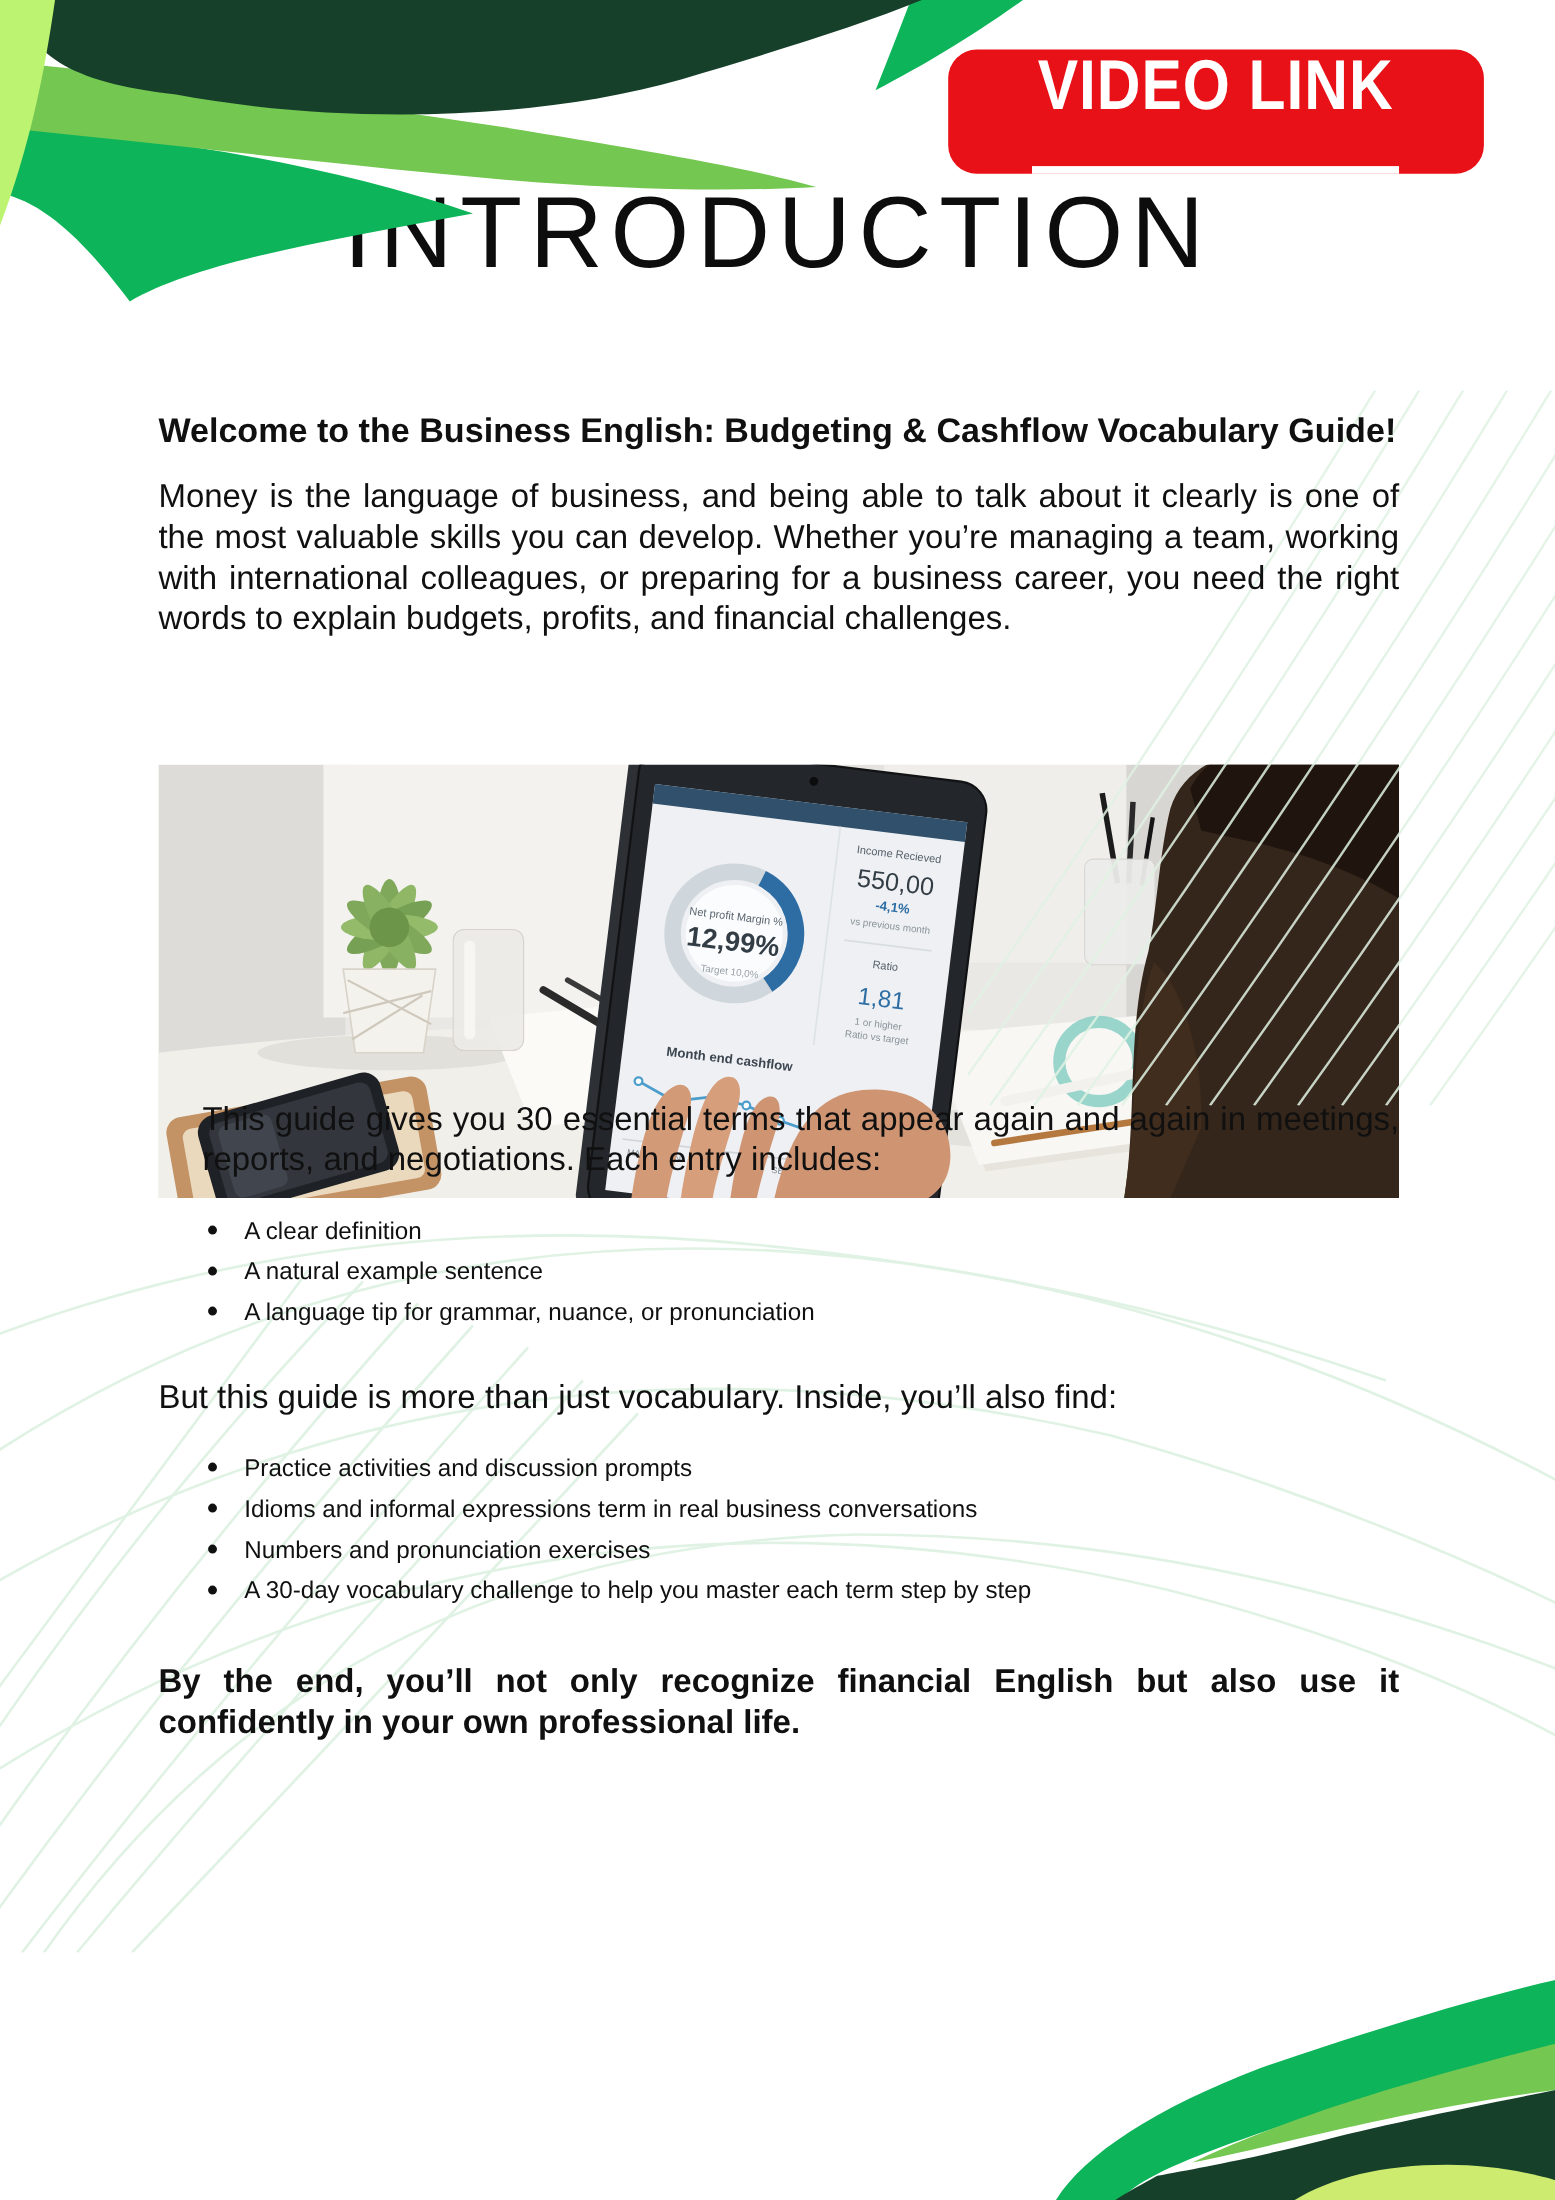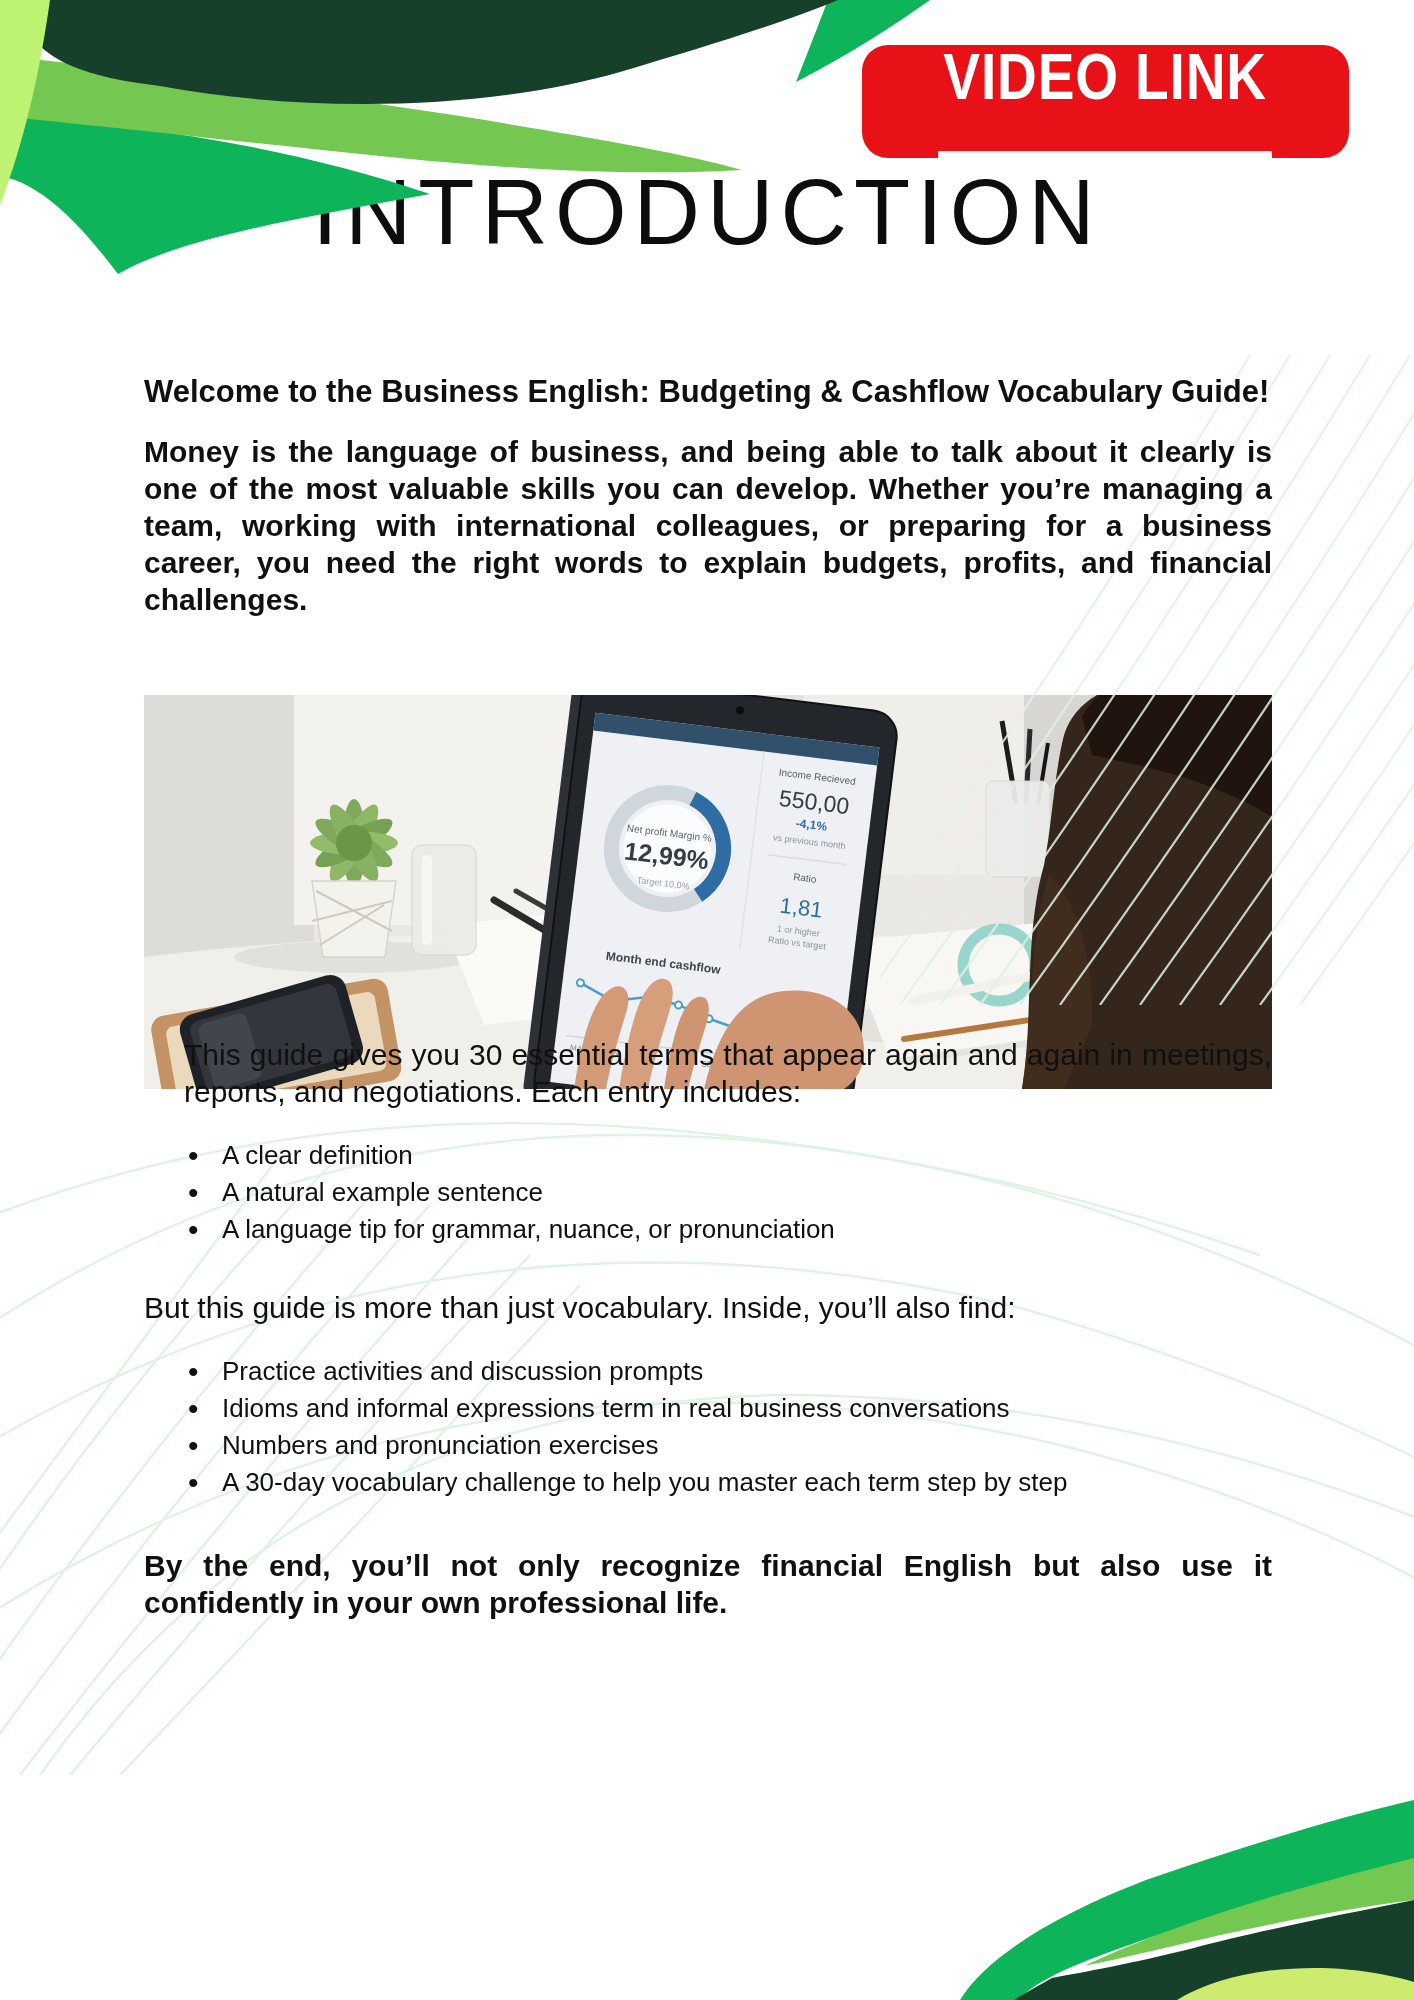--- a/index.html
+++ b/index.html
@@ -19,28 +19,28 @@
     transform:scaleX(0.86);transform-origin:center;border-bottom:7px solid #ffffff;
     padding:0 6px 6px 6px;line-height:1;white-space:nowrap;}
   
   .page-title{position:absolute;top:162px;left:0;width:1414px;text-align:center;z-index:3;
     font-size:92px;font-weight:400;letter-spacing:7px;color:#0d0d0d;line-height:1.1;}
   
   .content{position:absolute;left:144px;top:0;width:1128px;z-index:3;color:#101010;}
   .para{font-size:30px;line-height:37px;text-align:justify;margin:0;}
   .bold{font-weight:700;}
   #welcome-heading{margin-top:373px;font-size:31px;}
-  #para-money{margin-top:23px;font-weight:bold;}
+  #para-money{margin-top:23px;}
   #para-guide{margin-top:418px;padding-left:40px;}
   #para-more{margin-top:41px;}
   #conclusion{margin-top:46px;}
   ul.blist{list-style:none;margin:0;padding:0;}
   #list-entry{margin-top:27px;}
   #list-find{margin-top:27px;}
-  ul.blist li{position:relative;padding-left:78px;font-size:26px;line-height:37px;text-align:justify;}
+  ul.blist li{position:relative;padding-left:78px;font-size:22px;line-height:37px;text-align:justify;}
   ul.blist li::before{content:"\2022";position:absolute;left:44px;top:0;font-size:30px;line-height:37px;}
   
   .photo{position:absolute;left:144px;top:695px;width:1128px;height:394px;z-index:1;overflow:hidden;}
 </style>
 </head>
 <body>
 
 <svg id="mesh-left" class="layer" width="1414" height="800" viewBox="0 0 1414 800">
   <g fill="none" stroke="#ddf1e1" stroke-width="2.4" opacity="0.9">
     <path d="M-120,430 Q320,70 920,190 Q1220,250 1520,430"></path>

